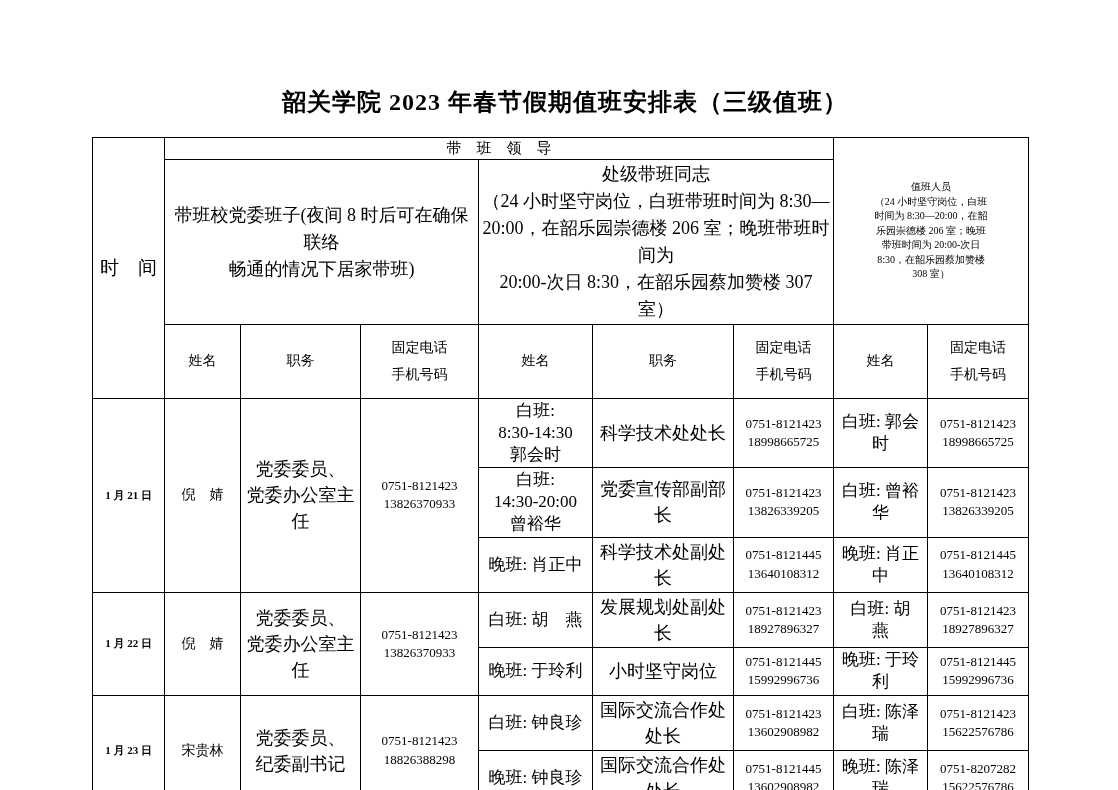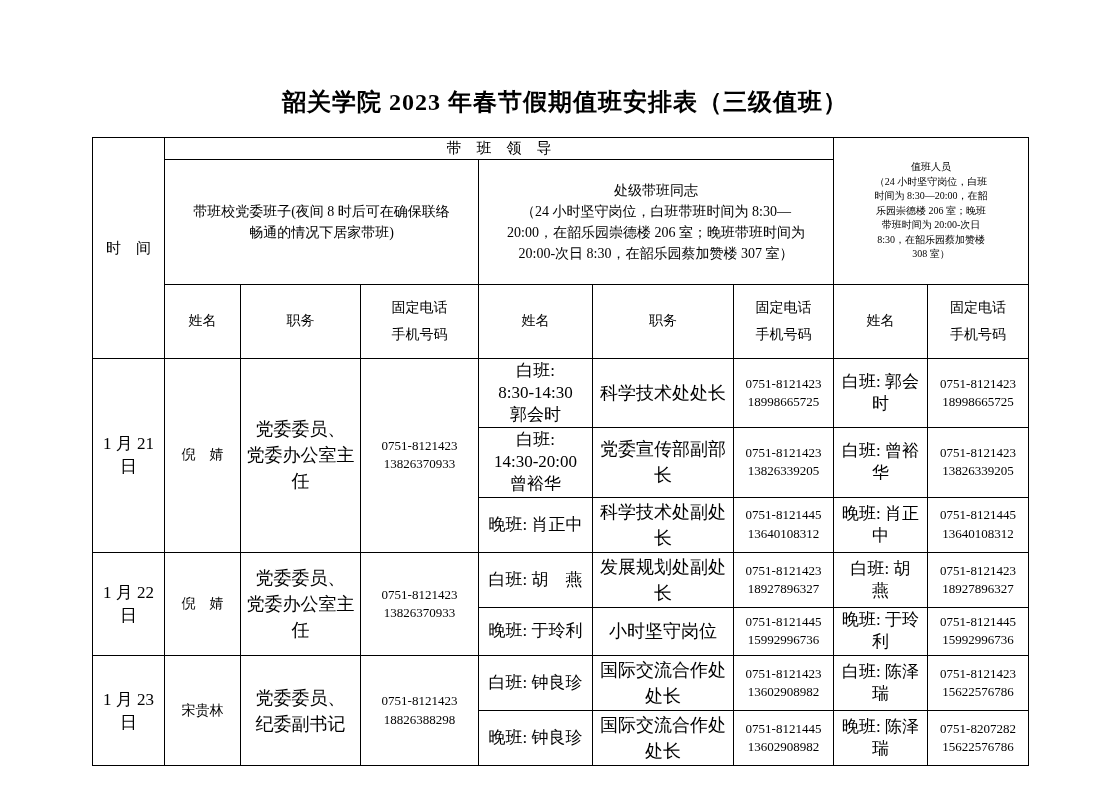--- a/index.html
+++ b/index.html
@@ -32,25 +32,25 @@
     border:1px solid #000;
     text-align:center;
     vertical-align:middle;
     white-space:pre-line;
     padding:1px 2px;
     overflow:hidden;
   }
   .sans{font-family:Liberation Serif, serif;margin-left:8px;}
   .serif{font-family:"Liberation Serif",serif;}
   .h-group{font-size:15px;}
-  .h-time{font-size:15px;}
-  .h-para{font-size:14px;line-height:1.5;}
+  .h-time{font-size:19px;}
+  .h-para{font-size:18px;line-height:1.5;}
   .h-duty{font-size:10px;line-height:1.45;}
   .h-col{font-size:14px;line-height:1.9;}
-  .d-date{font-size:17px;font-weight:normal;}
+  .d-date{font-size:11px;font-weight:bold;}
   .d-name{font-size:14px;margin-top:20px;}
   .d-title{font-size:18px;line-height:1.45;}
   .d-phone{font-size:13px;line-height:1.4;}
   .d-shift{font-size:17px;line-height:1.3;}
 </style>
 </head>
 <body>
 
 <div class="page">
   <h1 class="title">韶关学院 2023 年春节假期值班安排表（三级值班）</h1>

